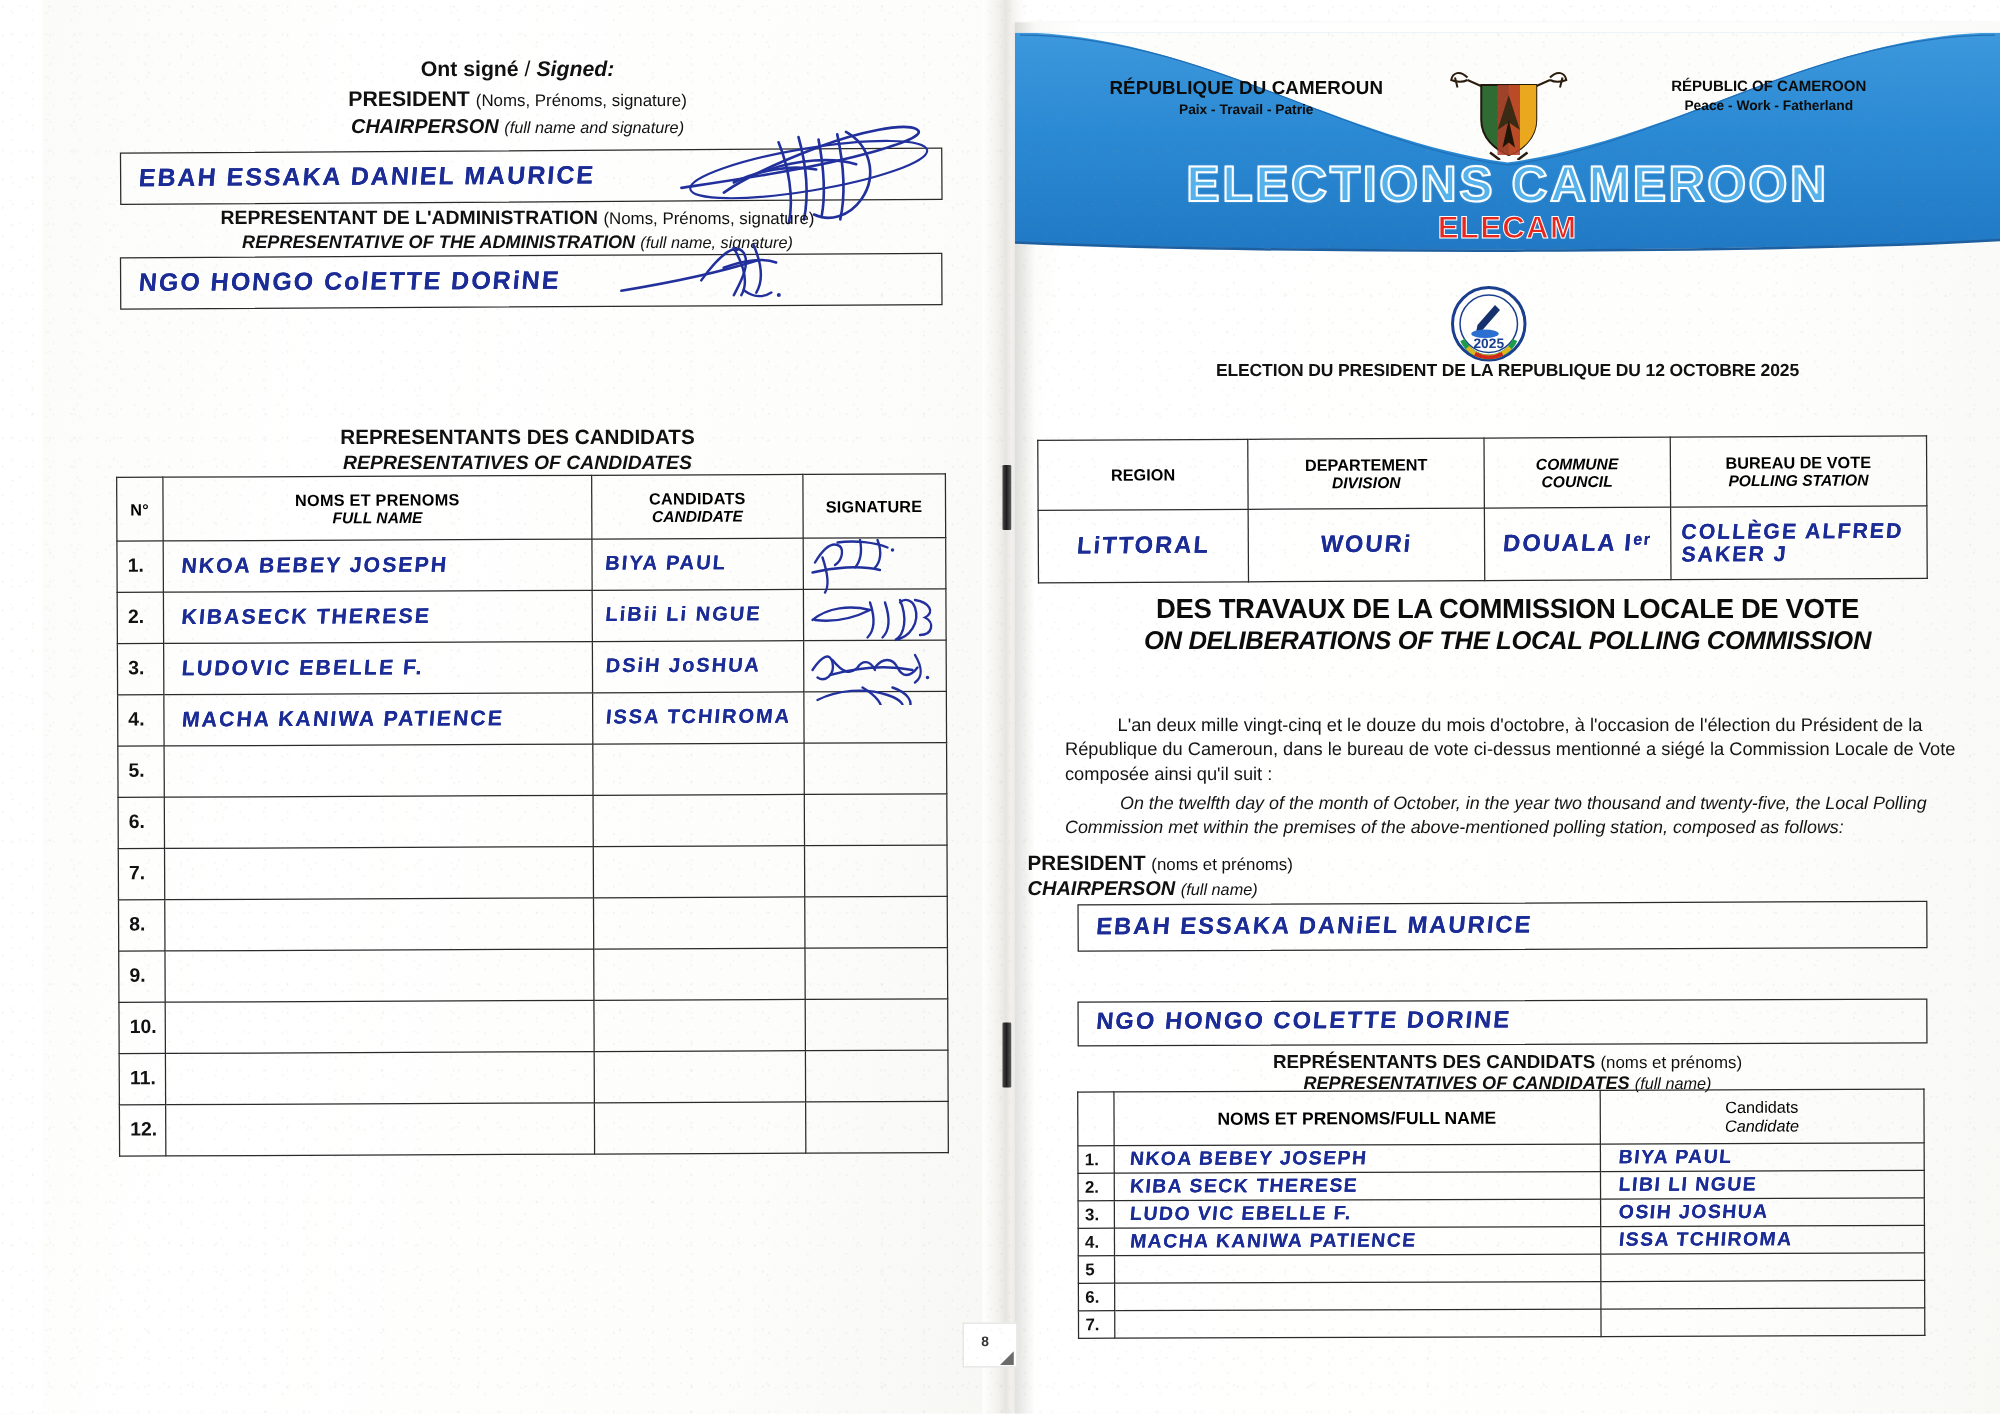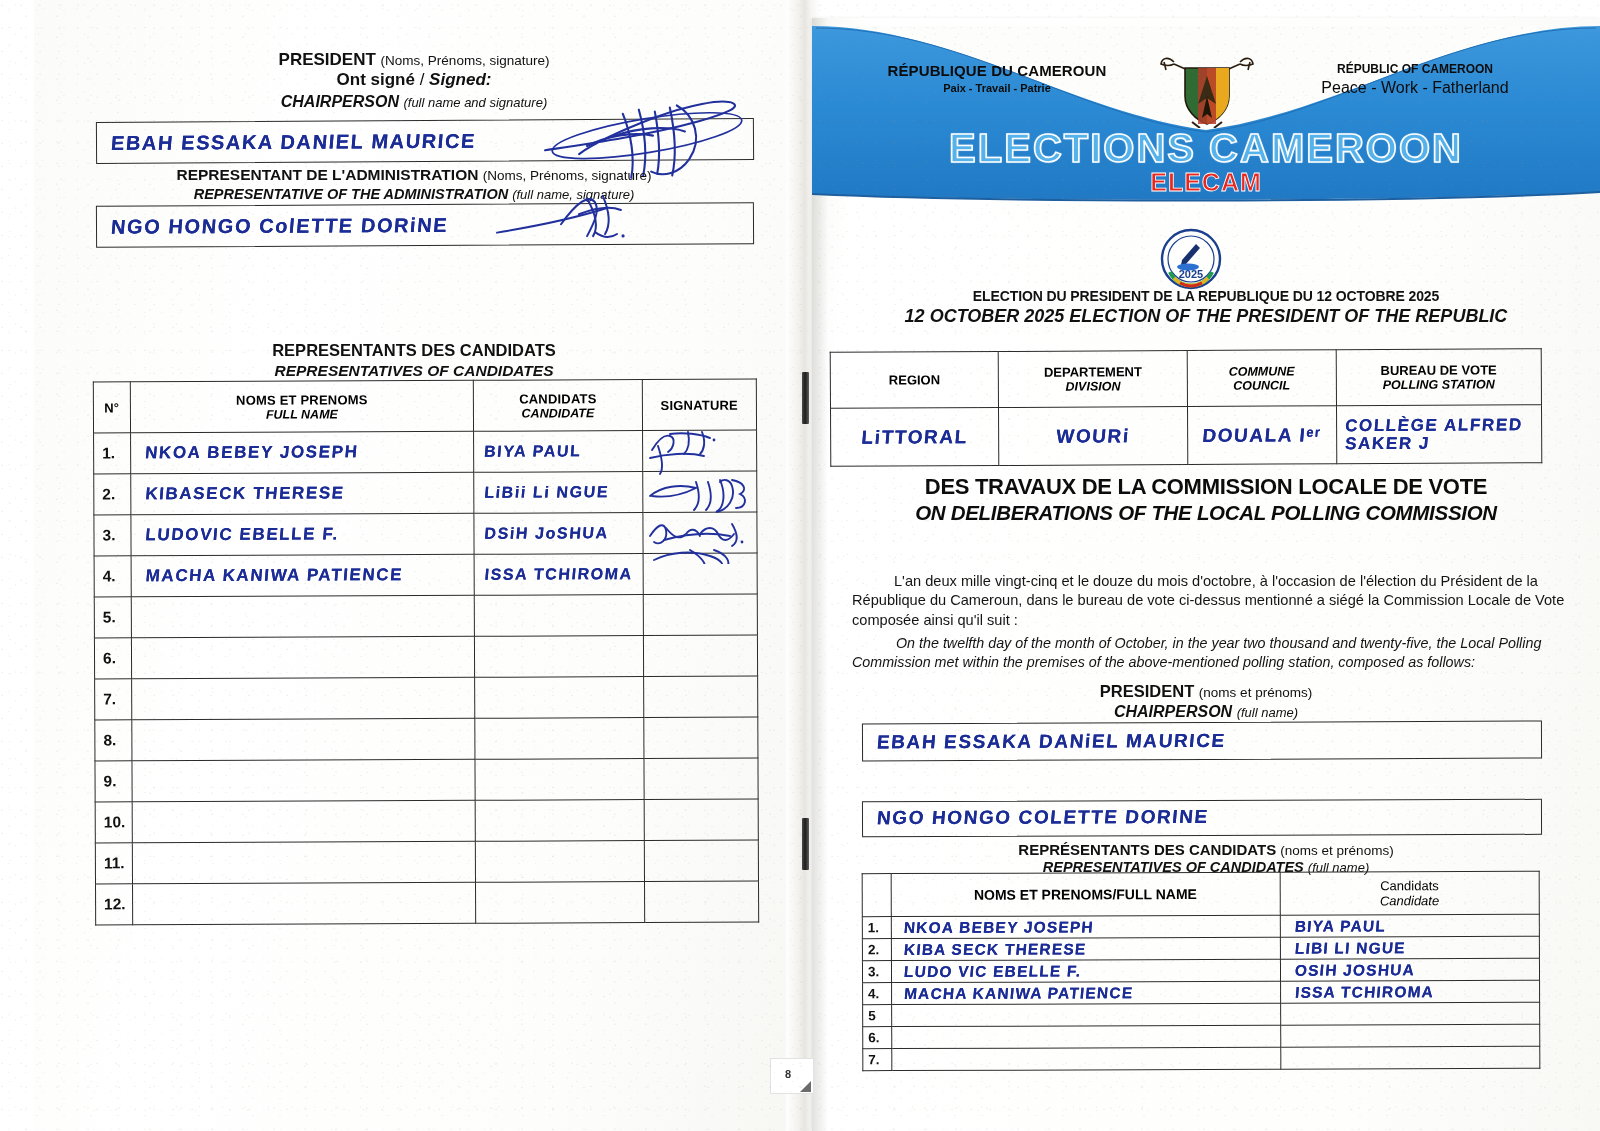--- a/index.html
+++ b/index.html
@@ -114,21 +114,21 @@
 
   
   .banner-wrap{position:absolute;left:812px;top:26px;width:788px;height:190px;overflow:hidden;}
   .banner-svg{position:absolute;left:0;top:0;}
 
   .rep-fr{position:absolute;left:872px;top:62px;width:250px;text-align:center;}
   .rep-fr .l1{font-size:15px;font-weight:bold;color:#0b0b0b;letter-spacing:.1px;}
   .rep-fr .l2{font-size:11px;font-weight:bold;color:#0b0b0b;margin-top:3px;}
   .rep-en{position:absolute;left:1290px;top:62px;width:250px;text-align:center;}
   .rep-en .l1{font-size:12px;font-weight:bold;color:#0b0b0b;}
-  .rep-en .l2{font-size:16px;font-weight:normal;color:#0b0b0b;margin-top:3px;}
+  .rep-en .l2{font-size:11px;font-weight:bold;color:#0b0b0b;margin-top:3px;}
 
   .coat{position:absolute;left:1152px;top:52px;width:110px;height:76px;}
   .ec-title{
     position:absolute;left:812px;top:126px;width:788px;text-align:center;
     font-size:40px;font-weight:bold;letter-spacing:2px;
     color:#56b2ea;
     -webkit-text-stroke:1.6px #ffffff;
     text-shadow:0 0 2px rgba(255,255,255,.8);
     font-family:"Liberation Sans", sans-serif;
   }
@@ -160,21 +160,21 @@
   .pv-red{font-size:33px;font-weight:bold;color:#e1181b;letter-spacing:-.4px;}
   .pv-red i{font-style:italic;}
   .pv-b1{font-size:22px;font-weight:bold;color:#0c0c0c;margin-top:2px;letter-spacing:-.3px;}
   .pv-b2{font-size:20.5px;font-weight:bold;font-style:italic;color:#0c0c0c;margin-top:1px;letter-spacing:-.3px;}
 
   .pv-par{position:absolute;left:852px;top:572px;width:716px;}
   .pv-par p{margin:0;font-size:14.6px;line-height:1.32;color:#141414;text-align:left;}
   .pv-par p.fr{text-indent:42px;}
   .pv-par p.en{font-style:italic;text-indent:44px;margin-top:4px;font-size:14.3px;}
 
-  .r-pres{position:absolute;left:822px;top:682px;width:768px;text-align:center;}
+  .r-pres{position:absolute;left:822px;top:682px;width:768px;text-align:left;}
   .r-pres .p1{font-size:16.5px;}
   .r-pres .p2{font-size:16px;margin-top:2px;}
   .r-box1{left:862px;top:722px;width:678px;height:36px;transform:rotate(-.25deg);}
   .r-box1 .hw{font-size:19px;top:7px;}
 
   .r-adm{position:absolute;left:822px;top:765px;width:768px;text-align:center;}
   .r-adm .p1{font-size:15px;}
   .r-adm .p2{font-size:14.5px;margin-top:1px;}
   .r-box2{left:862px;top:800px;width:678px;height:34px;transform:rotate(-.2deg);}
   .r-box2 .hw{font-size:19px;top:5px;}
@@ -203,26 +203,26 @@
   }
 </style>
 </head>
 <body>
 
 <div class="scan-root">
 
   <div class="sheet sheet-left"></div>
 
   <div class="l-signed">
+    <div class="ctr line1">
+      <span class="fr-b">Ont signé</span><span class="fr-b" style="font-weight:normal"> / </span><span class="en-bi">Signed:</span>
+    </div>
     <div class="ctr line2">
       <span class="fr-b">PRESIDENT</span>
       <span class="fr-b nm-sm">(Noms, Prénoms, signature)</span>
-    </div>
-    <div class="ctr line1">
-      <span class="fr-b">Ont signé</span><span class="fr-b" style="font-weight:normal"> / </span><span class="en-bi">Signed:</span>
     </div>
     <div class="ctr line3">
       <span class="en-bi">CHAIRPERSON</span>
       <span class="en-bi nm-sm-i">(full name and signature)</span>
     </div>
   </div>
 
   <div class="namebox l-box1">
     <span class="hw">EBAH  ESSAKA  DANIEL  MAURICE</span>
     <svg class="sig-svg" style="position:absolute;left:430px;top:-28px;" width="230" height="96" viewBox="0 0 230 96">
@@ -548,21 +548,20 @@
     <path d="M10 44 A23 23 0 0 0 52 44" fill="none" stroke="#1f9b4e" stroke-width="4"></path>
     <path d="M14 50 A23 23 0 0 0 48 50" fill="none" stroke="#e0b520" stroke-width="3.4"></path>
     <path d="M20 55 A23 23 0 0 0 42 55" fill="none" stroke="#d12a1d" stroke-width="3"></path>
     <path d="M36 16 L40 20 L26 36 L21 37 L22 32 Z" fill="#17306e"></path>
     <ellipse cx="28" cy="39" rx="11" ry="3.4" fill="#2b6fd0"></ellipse>
     <text x="31" y="50" font-size="11" font-weight="bold" fill="#1a3f8f" text-anchor="middle" font-family="Liberation Sans, sans-serif">2025</text>
   </svg>
 
   <div class="elect-title">
     <div class="e1">ELECTION DU PRESIDENT DE LA REPUBLIQUE DU 12 OCTOBRE 2025</div>
-    <div class="e2">12 OCTOBER 2025 ELECTION OF THE PRESIDENT OF THE REPUBLIC</div>
   </div>
 
   <table class="doc r-table">
     <tbody>
         <tr class="hdr">
       <td class="cw1">
             <div class="h1">REGION</div>
           </td>
       <td class="cw2">
         <div class="h1">DEPARTEMENT</div>

